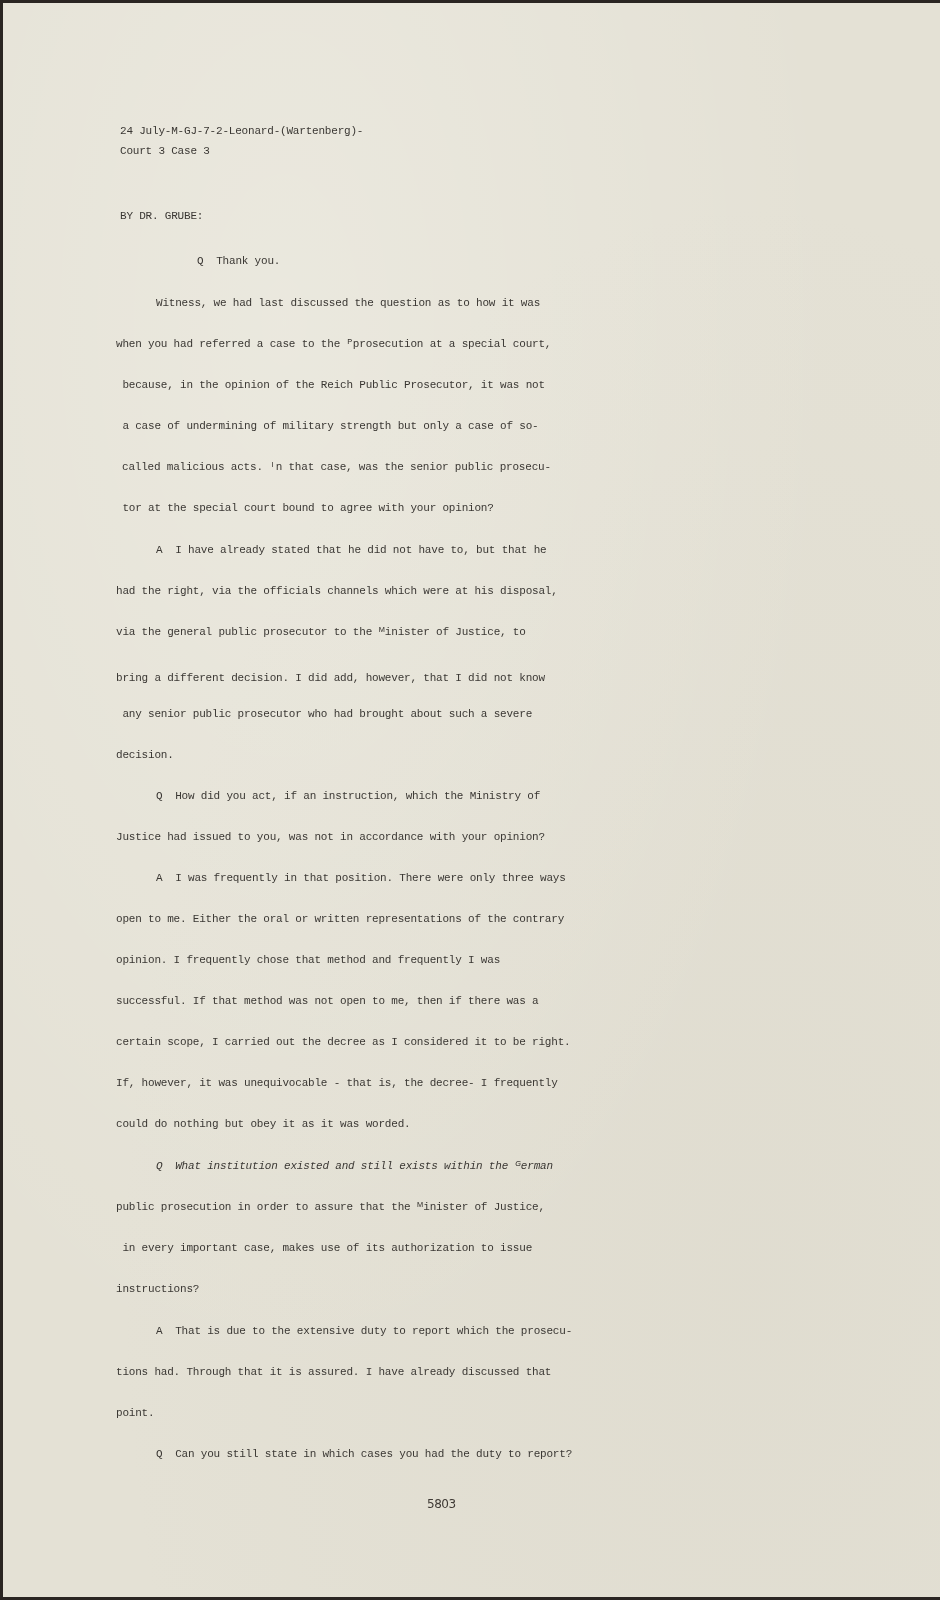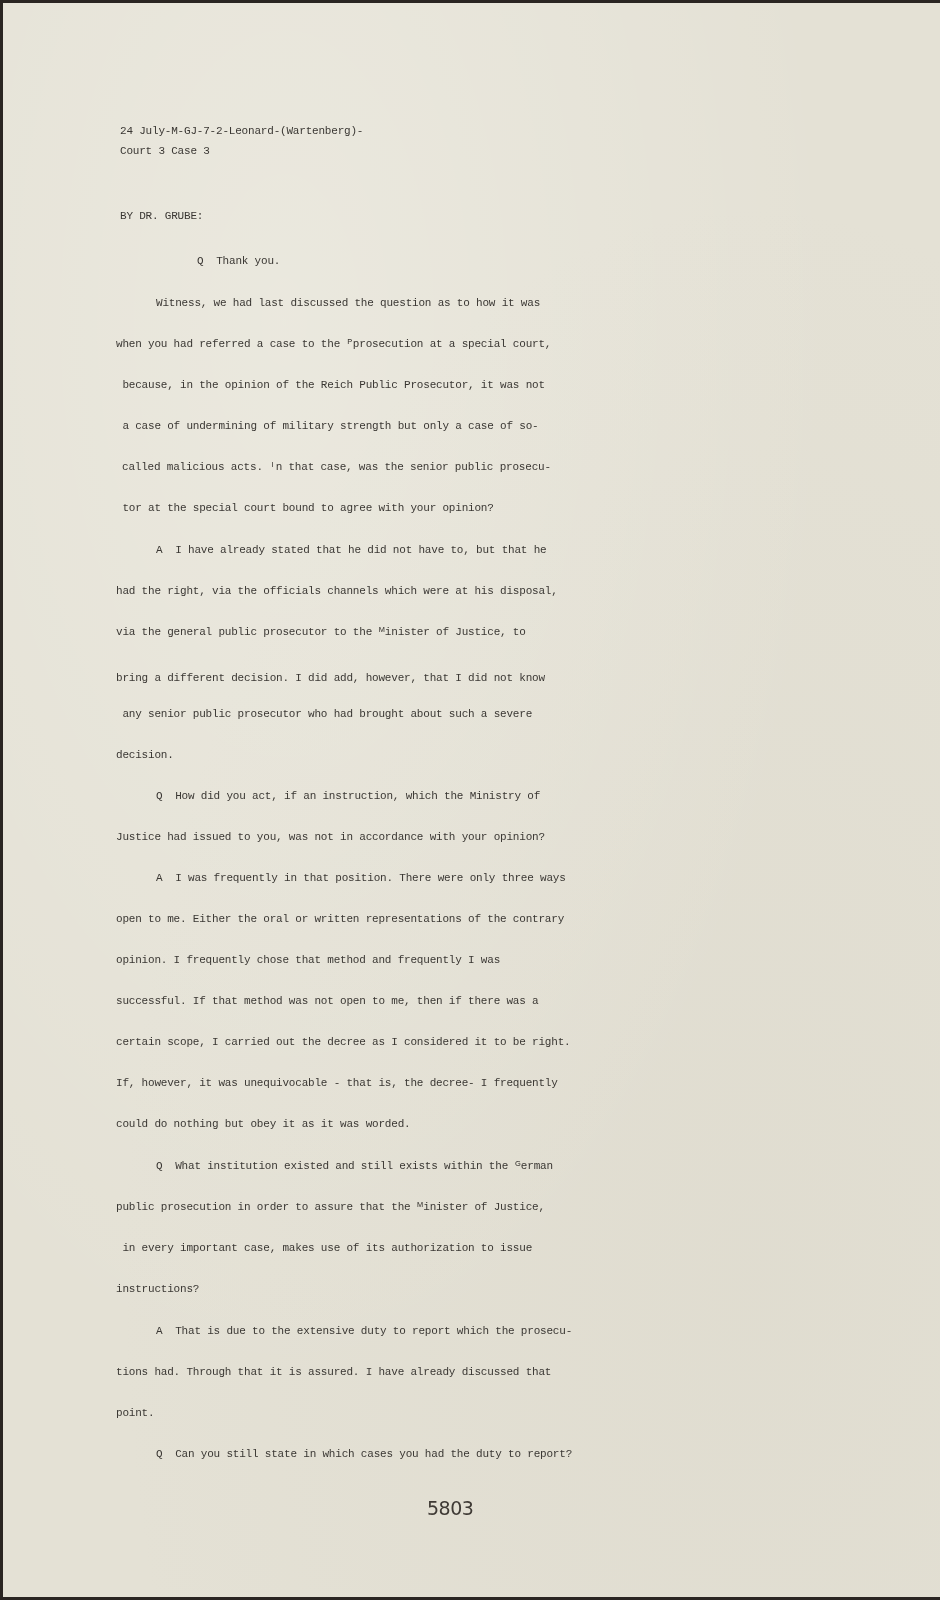--- a/index.html
+++ b/index.html
@@ -31,21 +31,21 @@
       color: #3a3733;
       white-space: pre;
       letter-spacing: -0.2px;
       line-height: 20px;
     }
     .page-number {
       position: absolute;
       left: 424px;
       top: 1494px;
       font-family: "DejaVu Sans", sans-serif;
-      font-size: 19px;
+      font-size: 12px;
       color: #3f3a35;
       letter-spacing: -0.5px;
     }
   </style>
 </head>
 <body>
 
 <div class="page">
   <div class="typed" style="left:117px; top:118px;">24 July-M-GJ-7-2-Leonard-(Wartenberg)-</div>
   <div class="typed" style="left:117px; top:138px;">Court 3 Case 3</div>
@@ -71,21 +71,21 @@
   <div class="typed" style="left:113px; top:824px;">Justice had issued to you, was not in accordance with your opinion?</div>
 
   <div class="typed" style="left:153px; top:865px;">A  I was frequently in that position. There were only three ways</div>
   <div class="typed" style="left:113px; top:906px;">open to me. Either the oral or written representations of the contrary</div>
   <div class="typed" style="left:113px; top:947px;">opinion. I frequently chose that method and frequently I was</div>
   <div class="typed" style="left:113px; top:988px;">successful. If that method was not open to me, then if there was a</div>
   <div class="typed" style="left:113px; top:1029px;">certain scope, I carried out the decree as I considered it to be right.</div>
   <div class="typed" style="left:113px; top:1070px;">If, however, it was unequivocable - that is, the decree- I frequently</div>
   <div class="typed" style="left:113px; top:1111px;">could do nothing but obey it as it was worded.</div>
 
-  <div class="typed" style="left:153px; top:1153px;">Q  What institution existed and still exists within the ᴳerman</div>
+  <div class="typed" style="left:153px; top:1153px;font-style:italic;">Q  What institution existed and still exists within the ᴳerman</div>
   <div class="typed" style="left:113px; top:1194px;">public prosecution in order to assure that the ᴹinister of Justice,</div>
   <div class="typed" style="left:113px; top:1235px;"> in every important case, makes use of its authorization to issue</div>
   <div class="typed" style="left:113px; top:1276px;">instructions?</div>
 
   <div class="typed" style="left:153px; top:1318px;">A  That is due to the extensive duty to report which the prosecu-</div>
   <div class="typed" style="left:113px; top:1359px;">tions had. Through that it is assured. I have already discussed that</div>
   <div class="typed" style="left:113px; top:1400px;">point.</div>
 
   <div class="typed" style="left:153px; top:1441px;">Q  Can you still state in which cases you had the duty to report?</div>
 

